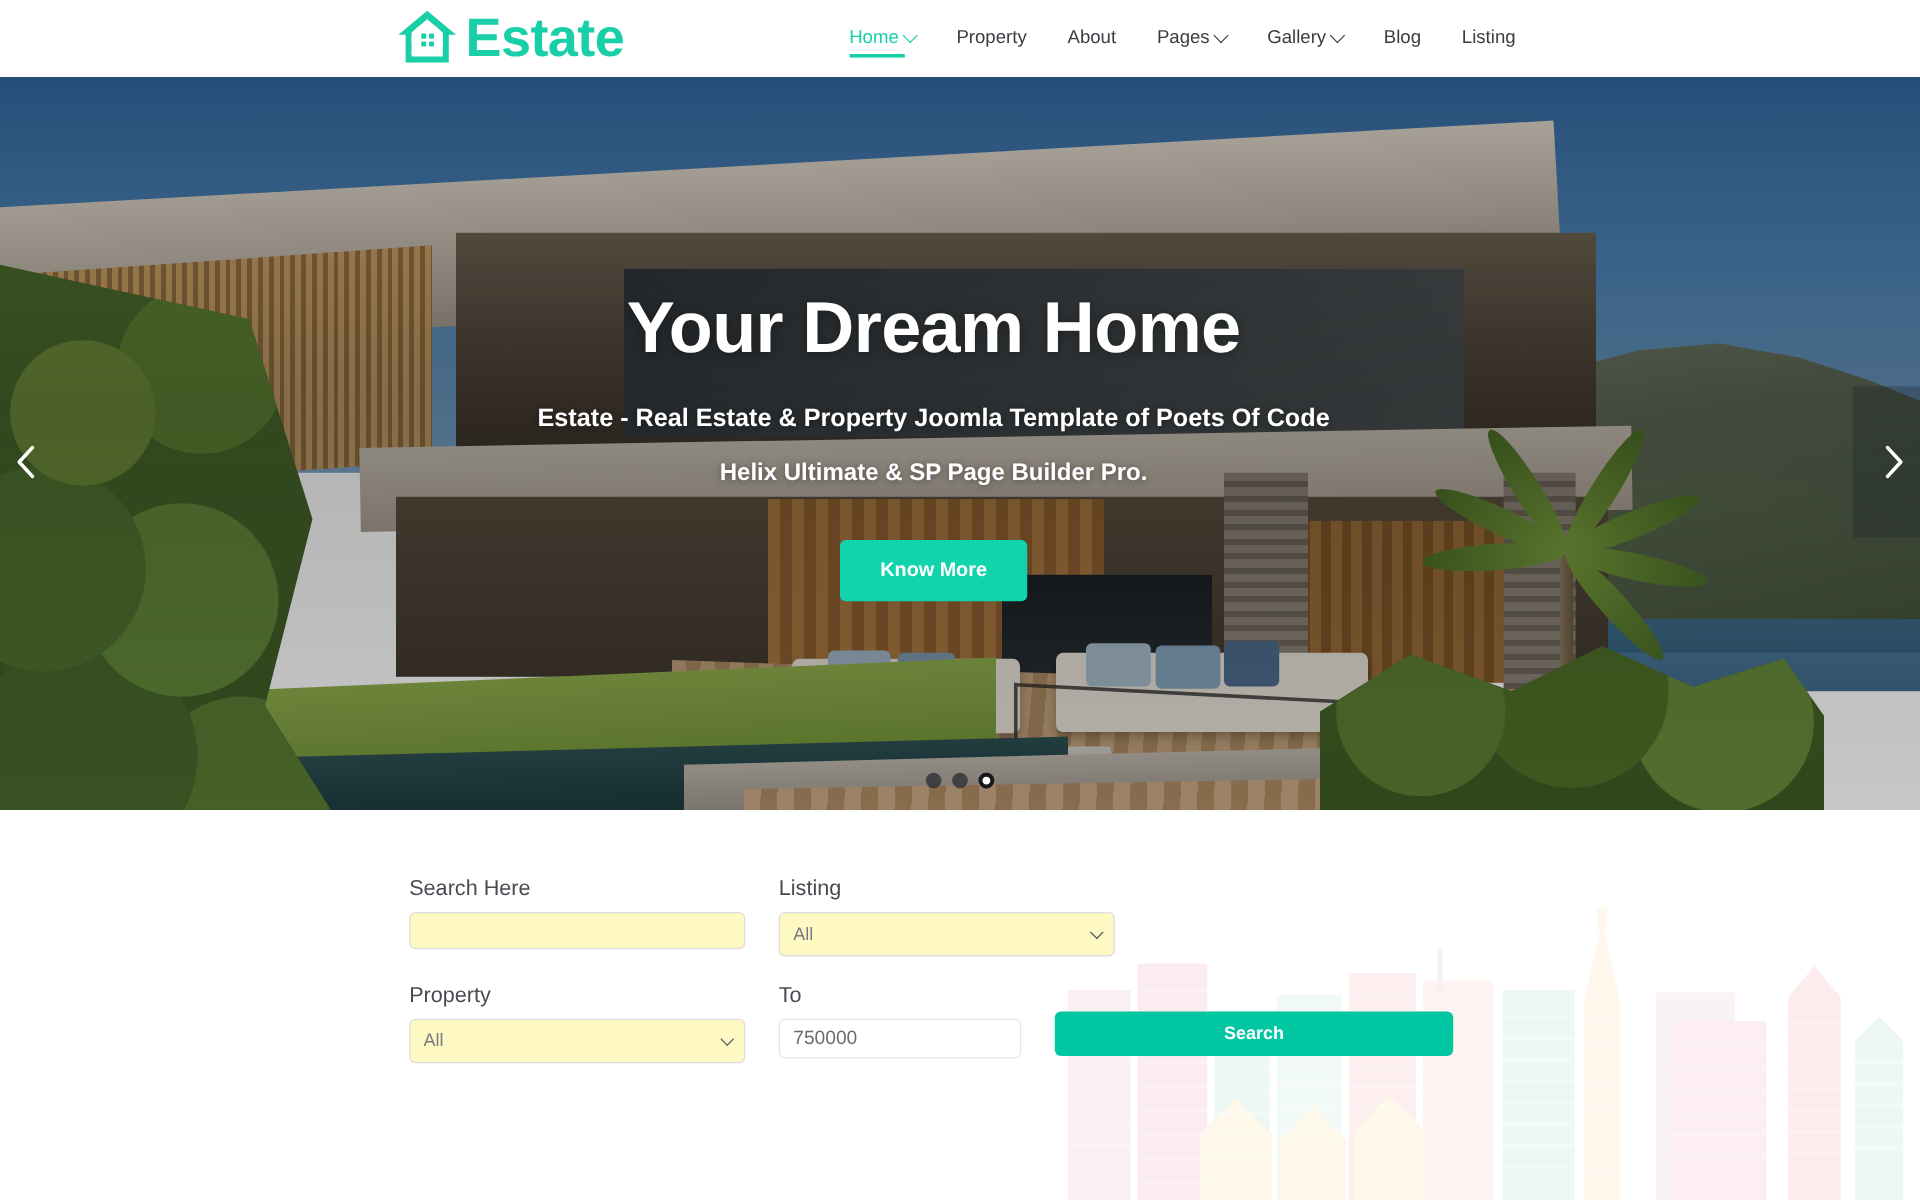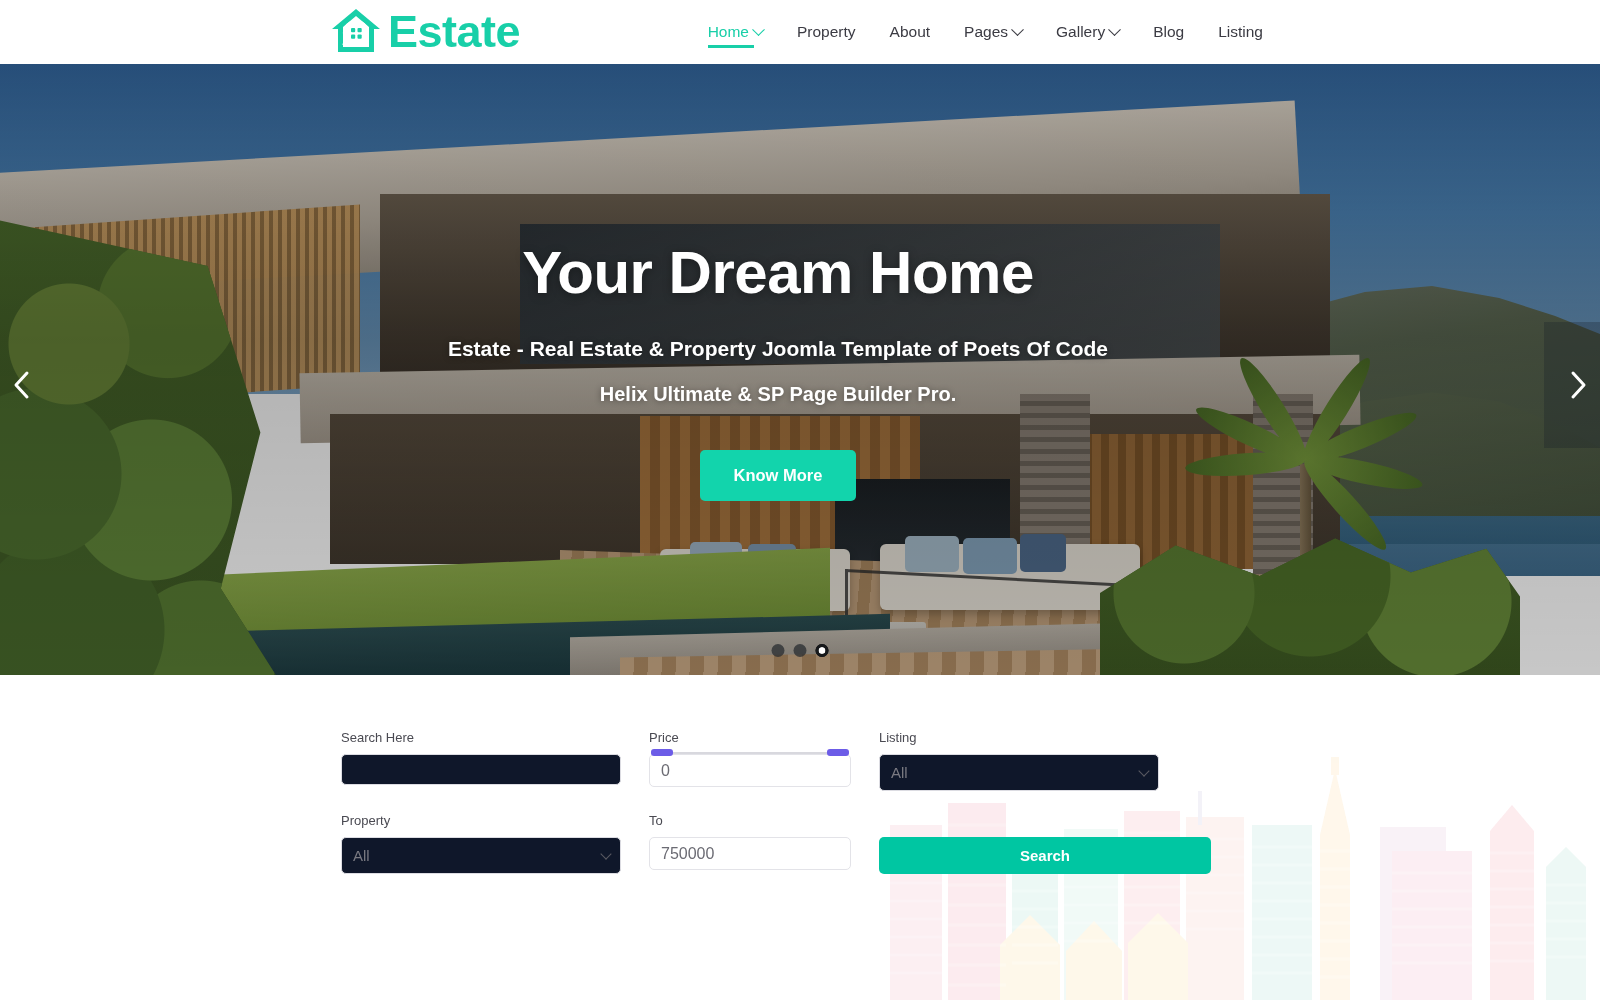--- a/index.html
+++ b/index.html
@@ -294,31 +294,31 @@
   .cityscape {
     position: absolute; right: 0; bottom: 0;
     width: 720px; height: 245px;
     opacity: .95;
   }
   .search-form {
     position: absolute; left: 341px; top: 55px;
     width: 820px; z-index: 5;
   }
   .form-label {
-    font-size: 13px; color: #4a4a52; margin-bottom: 9px; display: block;
+    font-size: 18px; color: #4a4a52; margin-bottom: 9px; display: block;
   }
   .fld-row { display: flex; }
   .col-a { width: 280px; margin-right: 28px; }
   .col-b { width: 202px; margin-right: 28px; }
   .col-c { width: 280px; }
 
   .txt-input, .sel-input {
     width: 100%; height: 31px;
     border: 1px solid #dcdce2; border-radius: 5px;
-    background: #0f172a;
+    background: #fef9c3;
     font-family: inherit; font-size: 15px; color: #6b6b73;
     padding: 0 11px; outline: none;
   }
   .sel-wrap { position: relative; width: 100%; }
   .sel-input {
     height: 37px; appearance: none; -webkit-appearance: none;
     padding-right: 28px; color: #7a7a82;
   }
   .sel-arrow {
     position: absolute; right: 11px; top: 13px;
@@ -522,29 +522,20 @@
   </svg>
 
   <div class="search-form">
 
     <div class="fld-row">
       <div class="col-a">
         <label class="form-label">Search Here</label>
         <input class="txt-input" type="text" placeholder="" style="">
       </div>
 
-      <div class="col-b">
-        <label class="form-label">Price</label>
-        <div class="price-box">
-          <div class="slider-track"></div>
-          <div class="slider-handle handle-min"></div>
-          <div class="slider-handle handle-max"></div>
-          <input class="price-input" type="text" value="0" style="">
-        </div>
-      </div>
 
       <div class="col-c listing-holder">
         <label class="form-label">Listing</label>
         <div class="sel-wrap">
           <select class="sel-input">
             <option>All</option>
           </select>
           <i class="sel-arrow"></i>
         </div>
       </div>

